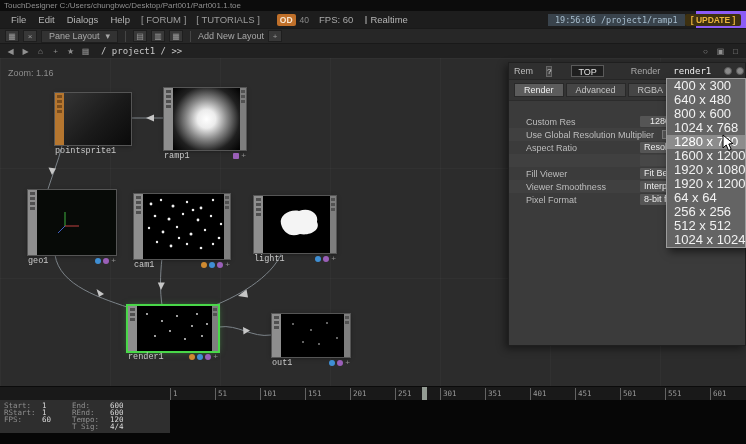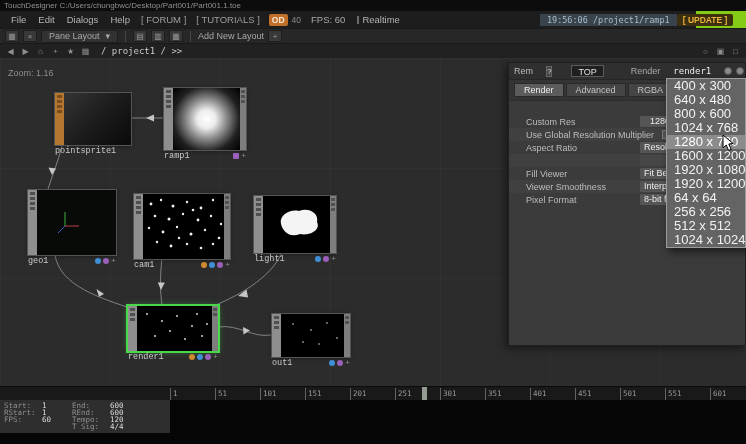--- a/index.html
+++ b/index.html
@@ -1,28 +1,28 @@
 <!DOCTYPE html>
 <html><head>
 <meta charset="utf-8">
 <style>
   *{margin:0;padding:0;box-sizing:border-box}
   html,body{width:746px;height:444px;overflow:hidden;background:#2c2c2c;
     font-family:"Liberation Sans",sans-serif;color:#b5b5b5}
-  #app{position:relative;width:746px;height:444px;background:#84cc16;overflow:hidden}
+  #app{position:relative;width:746px;height:444px;background:#8b5cf6;overflow:hidden}
 
   
   #titlebar{position:absolute;left:0;top:0;width:746px;height:11px;background:#0c0c0c;
     color:#8f8f8f;font-size:8px;line-height:11px;padding-left:4px;white-space:nowrap}
   #menubar{position:absolute;left:0;top:11px;width:696px;height:17px;background:#1d1d1d;
     display:flex;align-items:center;font-size:9.5px;color:#b5b5b5;padding:0 5px;white-space:nowrap}
   .menu-item{padding:0 6px}
   .bracket-item{padding:0 5px;color:#9d9d9d}
   .od-badge{background:#c0702a;color:#f7e6d2;font-weight:bold;font-size:8.5px;
-    padding:1px 3px;border-radius:2px;margin-left:4px}
+    padding:1px 3px;border-radius:2px;margin-left:12px}
   .od-val{color:#8a8a8a;font-size:8.5px;padding:0 4px}
   .fps{color:#a8a8a8;padding:0 6px}
   .rt-check{width:8px;height:8px;background:#3a3a3a;border:1px solid #6a6a6a;margin:0 3px 0 6px}
   .clock{background:#39434c;color:#a7bdcd;padding:1px 7px;font-size:8.5px;margin-left:140px;
     font-family:"DejaVu Sans Mono",monospace}
   .update{margin-left:auto;color:#eab43c;font-size:8.5px;background:#3d3010;
     padding:1px 6px;border-radius:2px;font-weight:bold}
 
   #toolbar{position:absolute;left:0;top:28px;width:746px;height:16px;background:#272727;
     border-top:1px solid #191919;border-bottom:1px solid #191919;

